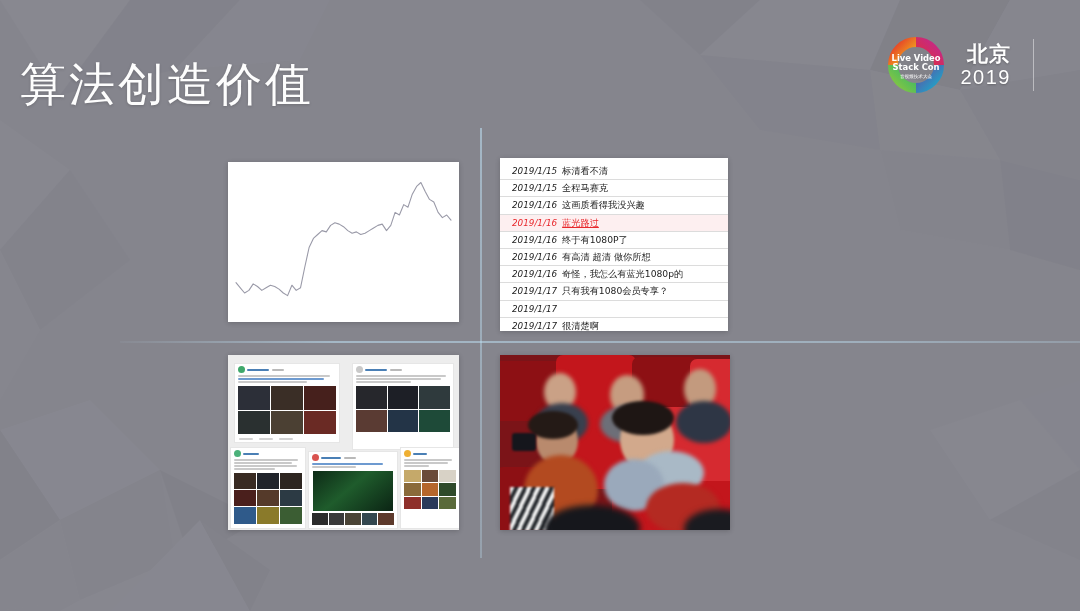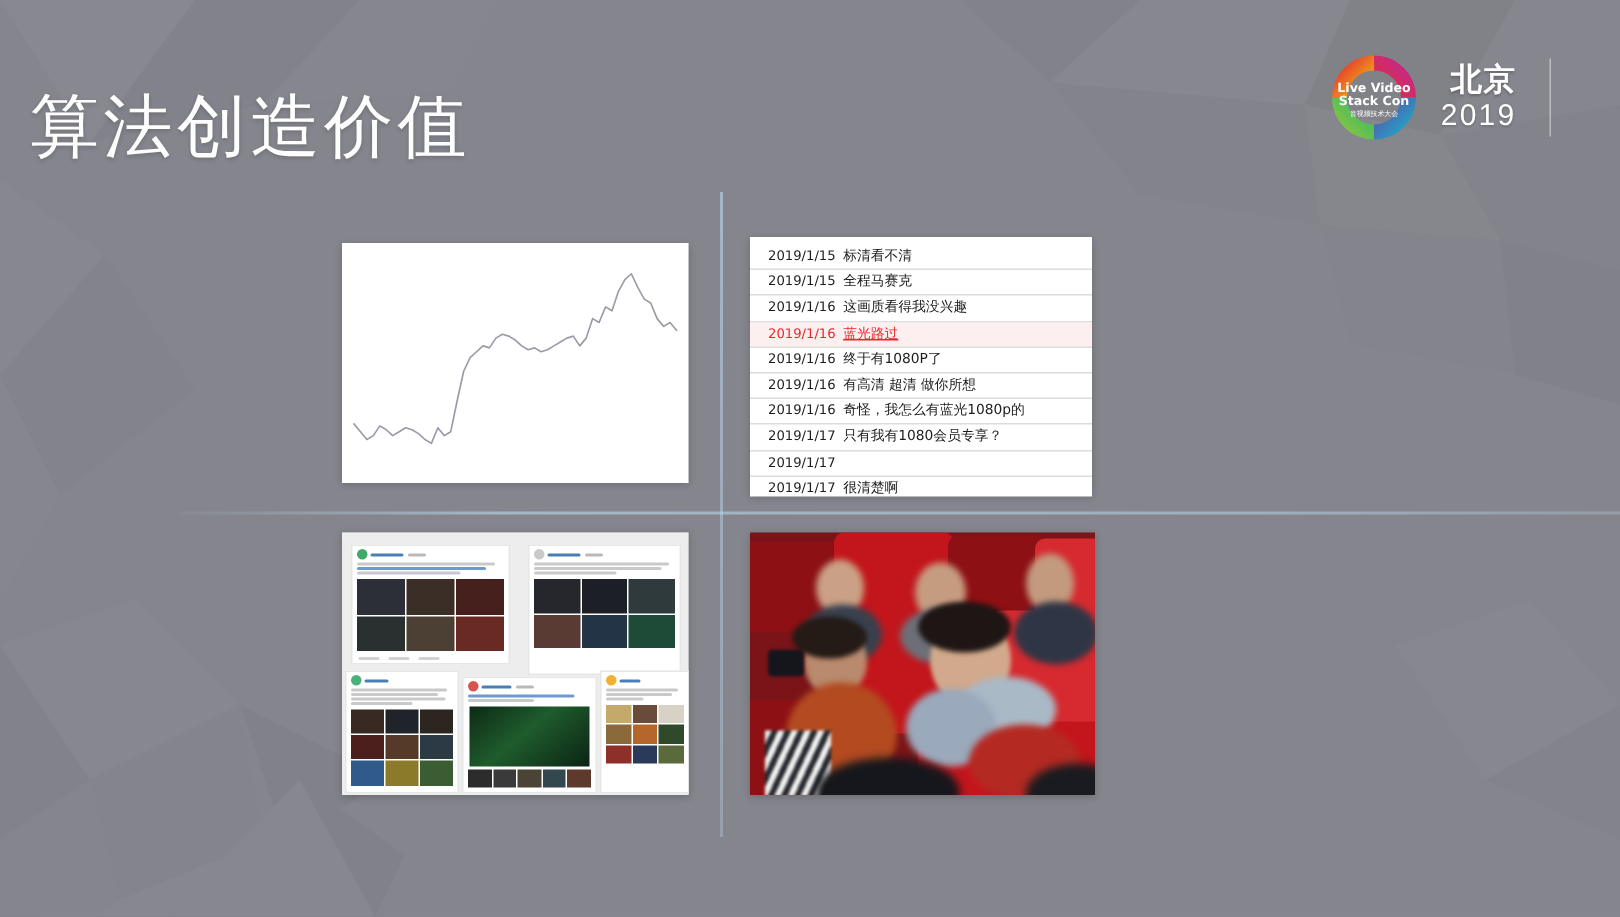--- a/index.html
+++ b/index.html
@@ -58,21 +58,21 @@
   #panel-comments{left:500px;top:158px;width:228px;height:168px;padding:5px 0 0 0;}
   .cm-row{
     display:flex;align-items:baseline;gap:5px;
     height:16.2px;line-height:16.2px;
     padding-left:12px;
     border-bottom:1px solid #dcdcdc;
     font-size:9.2px;color:#1c1c1c;
     white-space:nowrap;overflow:hidden;
     font-family:"DejaVu Sans","Liberation Sans",sans-serif;
   }
-  .cm-row .cm-date{font-size:8.8px;color:#1c1c1c;flex:0 0 auto;}
+  .cm-row .cm-date{font-size:8.8px;color:#1c1c1c;flex:0 0 auto;font-style:italic;}
   .cm-row .cm-text{font-size:9.2px;color:#1c1c1c;}
   .cm-row.hl{background:#fdeff0;}
   .cm-row.hl .cm-date,.cm-row.hl .cm-text{color:#e8282c;}
   .cm-row.hl .cm-text{text-decoration:underline;}
   
   #panel-social{left:228px;top:355px;width:231px;height:175px;background:#f2f2f2;}
   .collage{position:relative;width:100%;height:100%;background:#ededed;}
   .wb-card{position:absolute;background:#fff;border:1px solid #e6e6e6;overflow:hidden;}
   .wb-head{display:flex;align-items:center;gap:2px;padding:2px 3px 1px;}
   .wb-av{width:7px;height:7px;border-radius:50%;flex:0 0 auto;}

